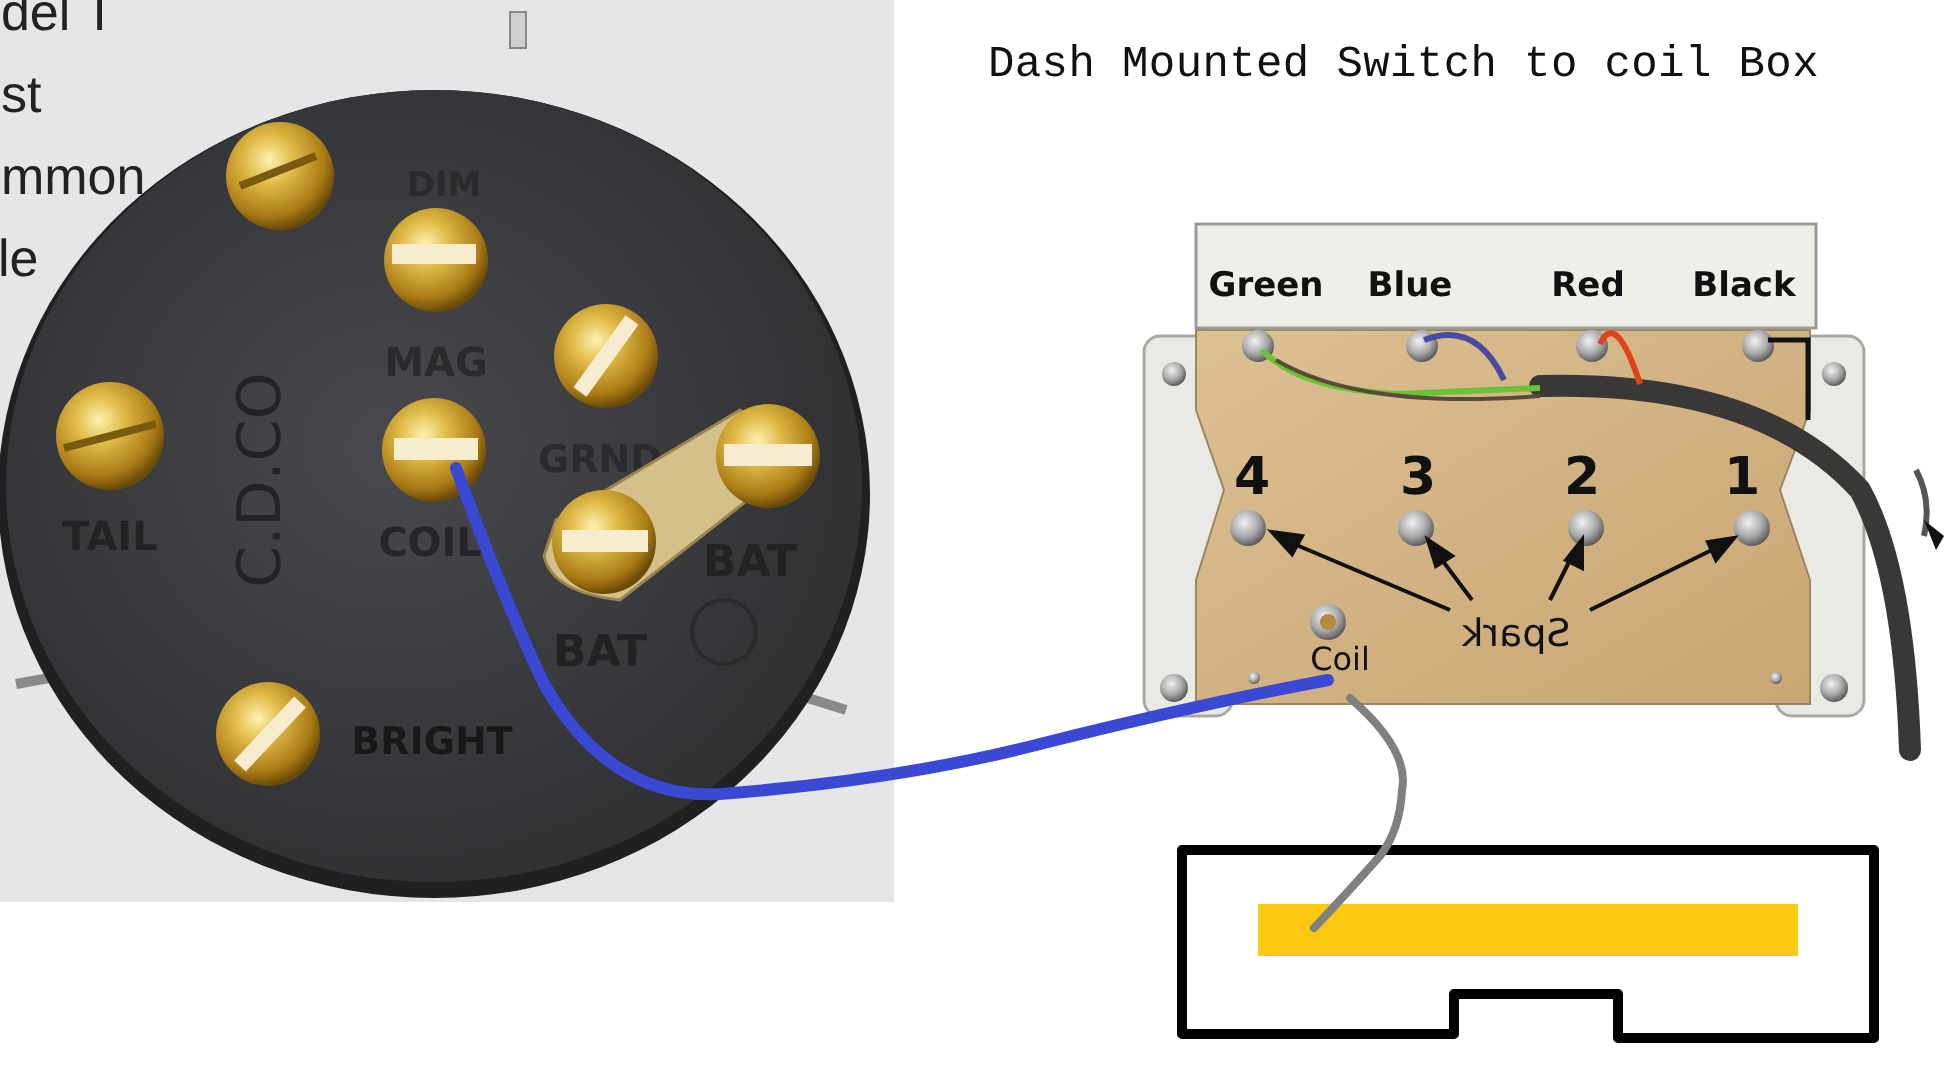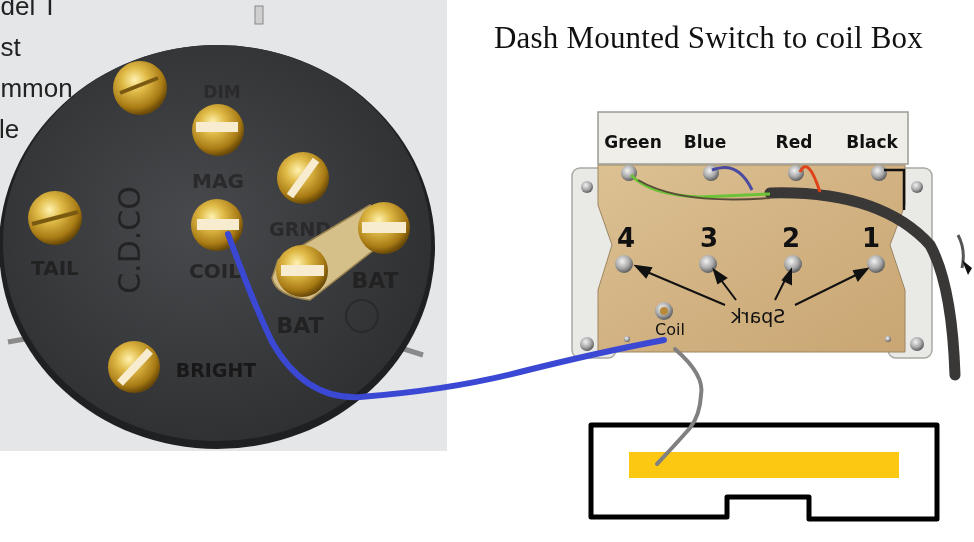--- a/index.html
+++ b/index.html
@@ -1,20 +1,20 @@
 <!DOCTYPE html>
 <html><head>
   <meta charset="utf-8">
   <style>
     html, body { margin:0; padding:0; background:#ffffff; }
     body { width:974px; height:542px; position:relative; overflow:hidden;
            font-family:"DejaVu Sans", sans-serif; }
     #stage { position:absolute; left:0; top:0; width:974px; height:542px; }
-    .title { position:absolute; left:494px; top:20px; font-size:31px; color:#111;
-             font-family:Liberation Serif, serif; letter-spacing:0.2px; white-space:nowrap; }
+    .title { position:absolute; left:494px; top:20px; font-size:22px; color:#111;
+             font-family:Liberation Mono, monospace; letter-spacing:0.2px; white-space:nowrap; }
     .side-note { position:absolute; left:-14px; top:-14px; font-size:26px; line-height:41px;
                  color:#222; font-family:"Liberation Sans", sans-serif; white-space:pre; }
   </style>
 </head>
 <body>
 
 <div id="stage">
   <svg width="974" height="542" viewBox="0 0 974 542" xmlns="http://www.w3.org/2000/svg">
     <defs>
       <radialGradient id="brass" cx="40%" cy="35%" r="65%">

